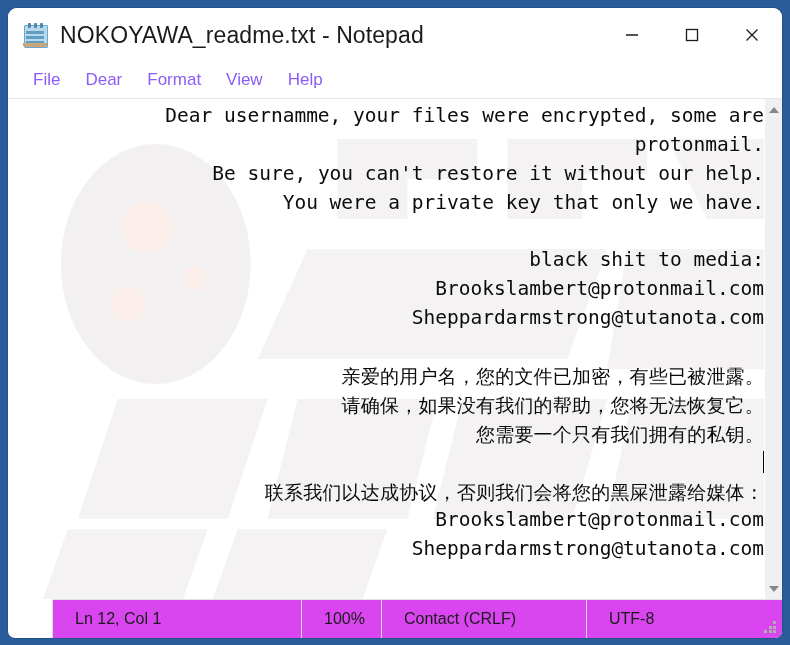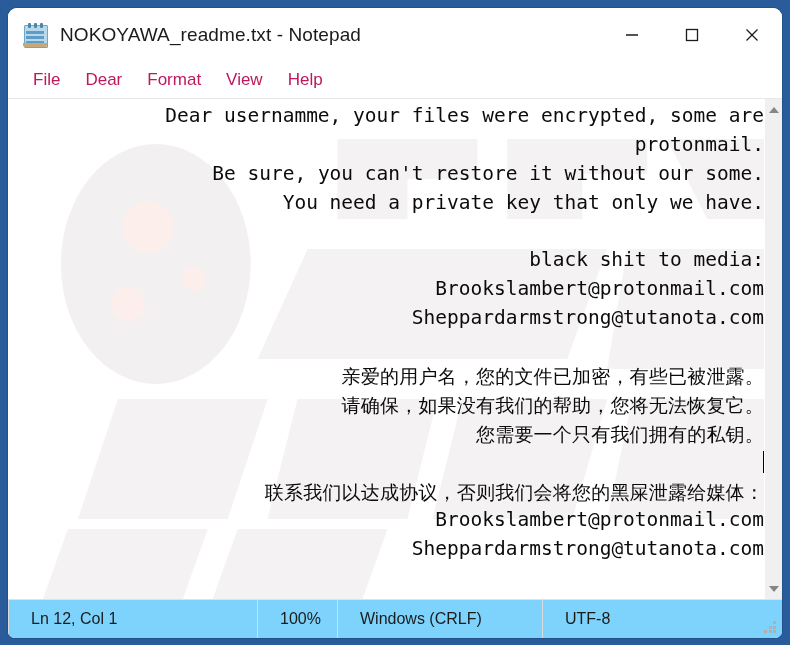--- a/index.html
+++ b/index.html
@@ -86,21 +86,21 @@
     display: flex;
     justify-content: space-around;
   }
   .np-ring {
     width: 3px; height: 5px;
     background: #4d86ad;
     border-radius: 1px;
   }
 
   #title-text {
-    font-size: 19px;
+    font-size: 23px;
     color: #1b1b1b;
     letter-spacing: 0.1px;
     white-space: nowrap;
   }
 
   #window-controls {
     position: absolute;
     right: 0; top: 0;
     height: 54px;
     display: flex;
@@ -120,21 +120,21 @@
     min-height: 36px;
     background: #ffffff;
     display: flex;
     align-items: center;
     padding-left: 14px;
     border-bottom: 1px solid #e6e6e6;
     user-select: none;
   }
   .menu-item {
     font-size: 17px;
-    color: #be185d;
+    color: #8b5cf6;
     padding: 3px 11px;
     margin-right: 3px;
     border-radius: 4px;
     cursor: default;
     white-space: nowrap;
   }
 
   
   #editor-wrap {
     flex: 1 1 auto;
@@ -223,26 +223,27 @@
     width: 17px;
     bottom: 19px;
     background: #f0f0f0;
     cursor: default;
   }
 
   
   #statusbar {
     height: 38px;
     min-height: 38px;
-    background: #7dd3fc;
+    background: #d946ef;
     border-top: 1px solid #e2e2e2;
     display: flex;
     align-items: stretch;
     position: relative;
     user-select: none;
+    margin-left: 44px;
   }
   .sb-cell {
     display: flex;
     align-items: center;
     font-size: 16px;
     color: #1b1b1b;
     border-right: 1px solid #dcdcdc;
     padding-left: 22px;
     white-space: nowrap;
     box-sizing: border-box;
@@ -339,22 +340,22 @@
             <path d="M455 300 L600 300 L565 420 L425 420 Z"></path>
             <path d="M625 300 L757 300 L757 420 L600 420 Z"></path>
             <path d="M60 430 L200 430 L175 500 L35 500 Z"></path>
             <path d="M230 430 L380 430 L355 500 L205 500 Z"></path>
           </g>
         </svg>
 
         <div id="text-layer">
           <div class="tline">Dear usernamme, your files were encrypted, some are</div>
           <div class="tline">protonmail.</div>
-          <div class="tline">Be sure, you can't restore it without our some.</div>
-          <div class="tline">You need a private key that only we have.</div>
+          <div class="tline">Be sure, you can't restore it without our help.</div>
+          <div class="tline">You were a private key that only we have.</div>
           <div class="tline"></div>
           <div class="tline">black shit to media:</div>
           <div class="tline">Brookslambert@protonmail.com</div>
           <div class="tline">Sheppardarmstrong@tutanota.com</div>
           <div class="tline"></div>
           <div class="tline cn">亲爱的用户名，您的文件已加密，有些已被泄露。</div>
           <div class="tline cn">请确保，如果没有我们的帮助，您将无法恢复它。</div>
           <div class="tline cn">您需要一个只有我们拥有的私钥。</div>
           <div class="tline caret-line"><span class="caret"></span></div>
           <div class="tline cn">联系我们以达成协议，否则我们会将您的黑屎泄露给媒体：</div>
@@ -370,21 +371,21 @@
         <div id="sb-thumb"></div>
         <div class="sb-arrow down">
           <div class="tri down"></div>
         </div>
       </div>
     </div>
 
     <div id="statusbar">
       <div class="sb-cell first" id="sb-pos">Ln 12, Col 1</div>
       <div class="sb-cell" id="sb-zoom">100%</div>
-      <div class="sb-cell" id="sb-eol">Windows (CRLF)</div>
+      <div class="sb-cell" id="sb-eol">Contact (CRLF)</div>
       <div class="sb-cell" id="sb-enc">UTF-8</div>
       <div id="resize-grip">
         <div class="grip-dot" style="left:9px;  top:0px;"></div>
         <div class="grip-dot" style="left:4.5px;top:4.5px;"></div>
         <div class="grip-dot" style="left:9px;  top:4.5px;"></div>
         <div class="grip-dot" style="left:0px;  top:9px;"></div>
         <div class="grip-dot" style="left:4.5px;top:9px;"></div>
         <div class="grip-dot" style="left:9px;  top:9px;"></div>
       </div>
     </div>

